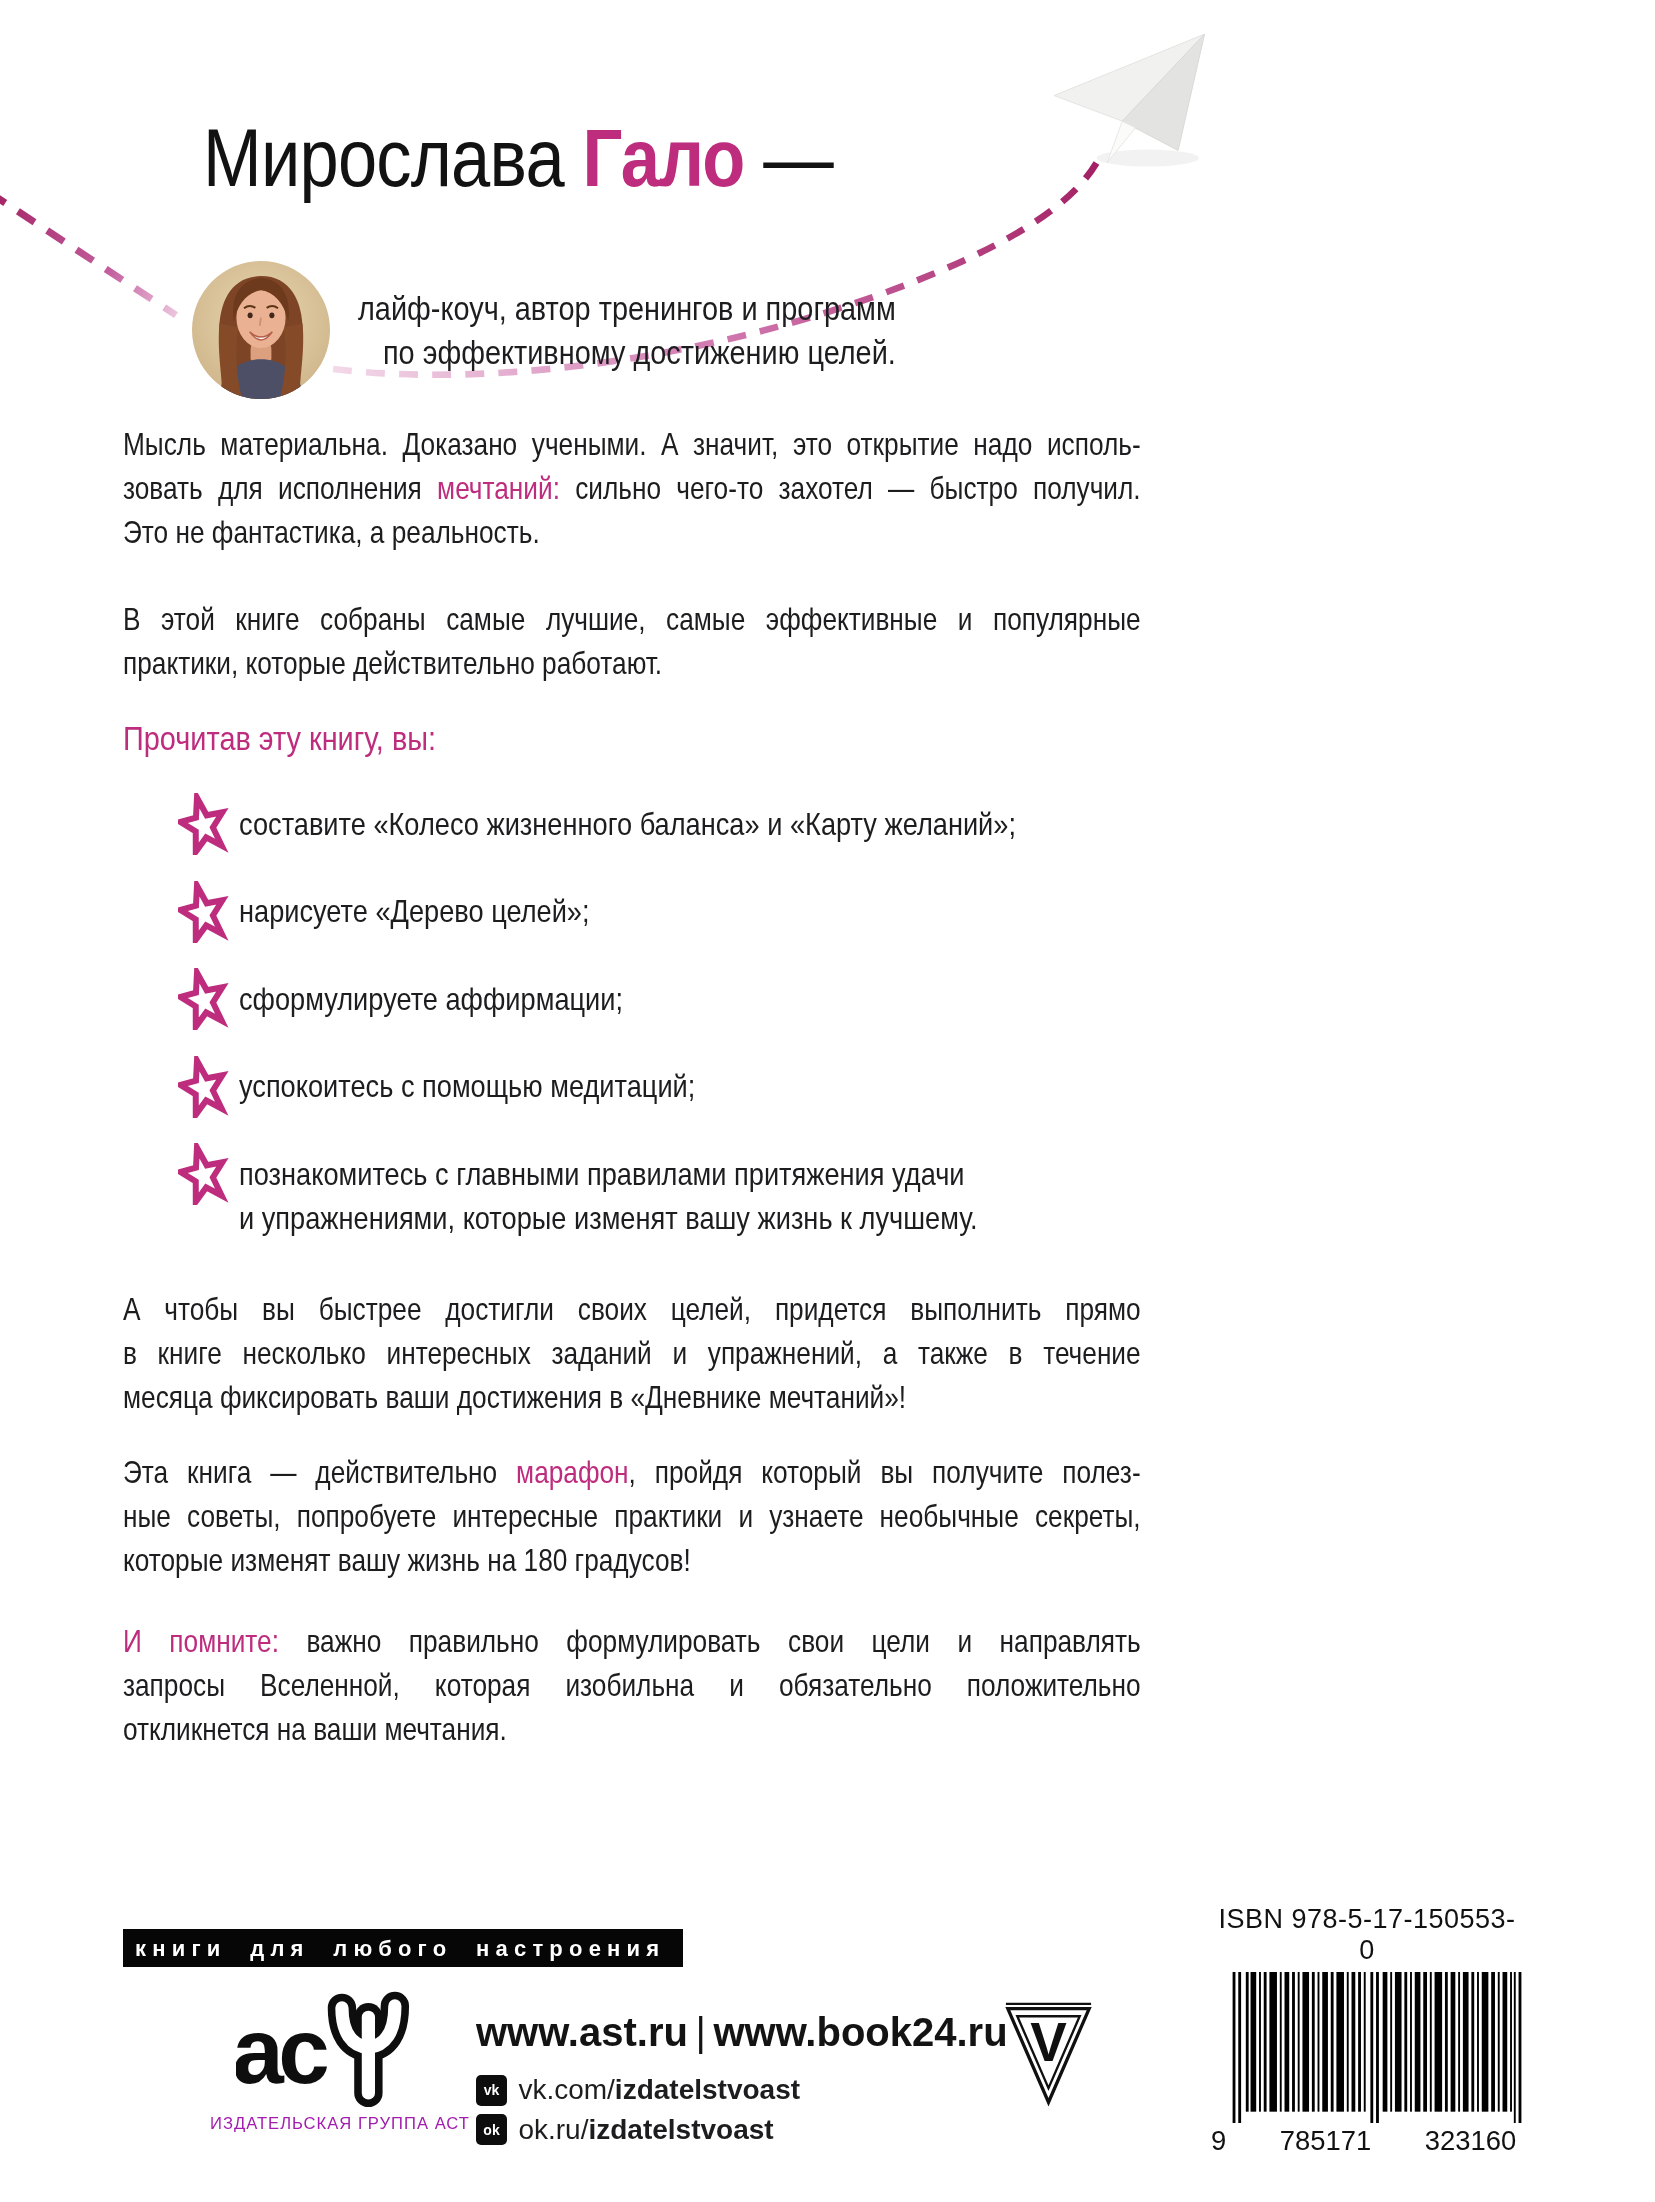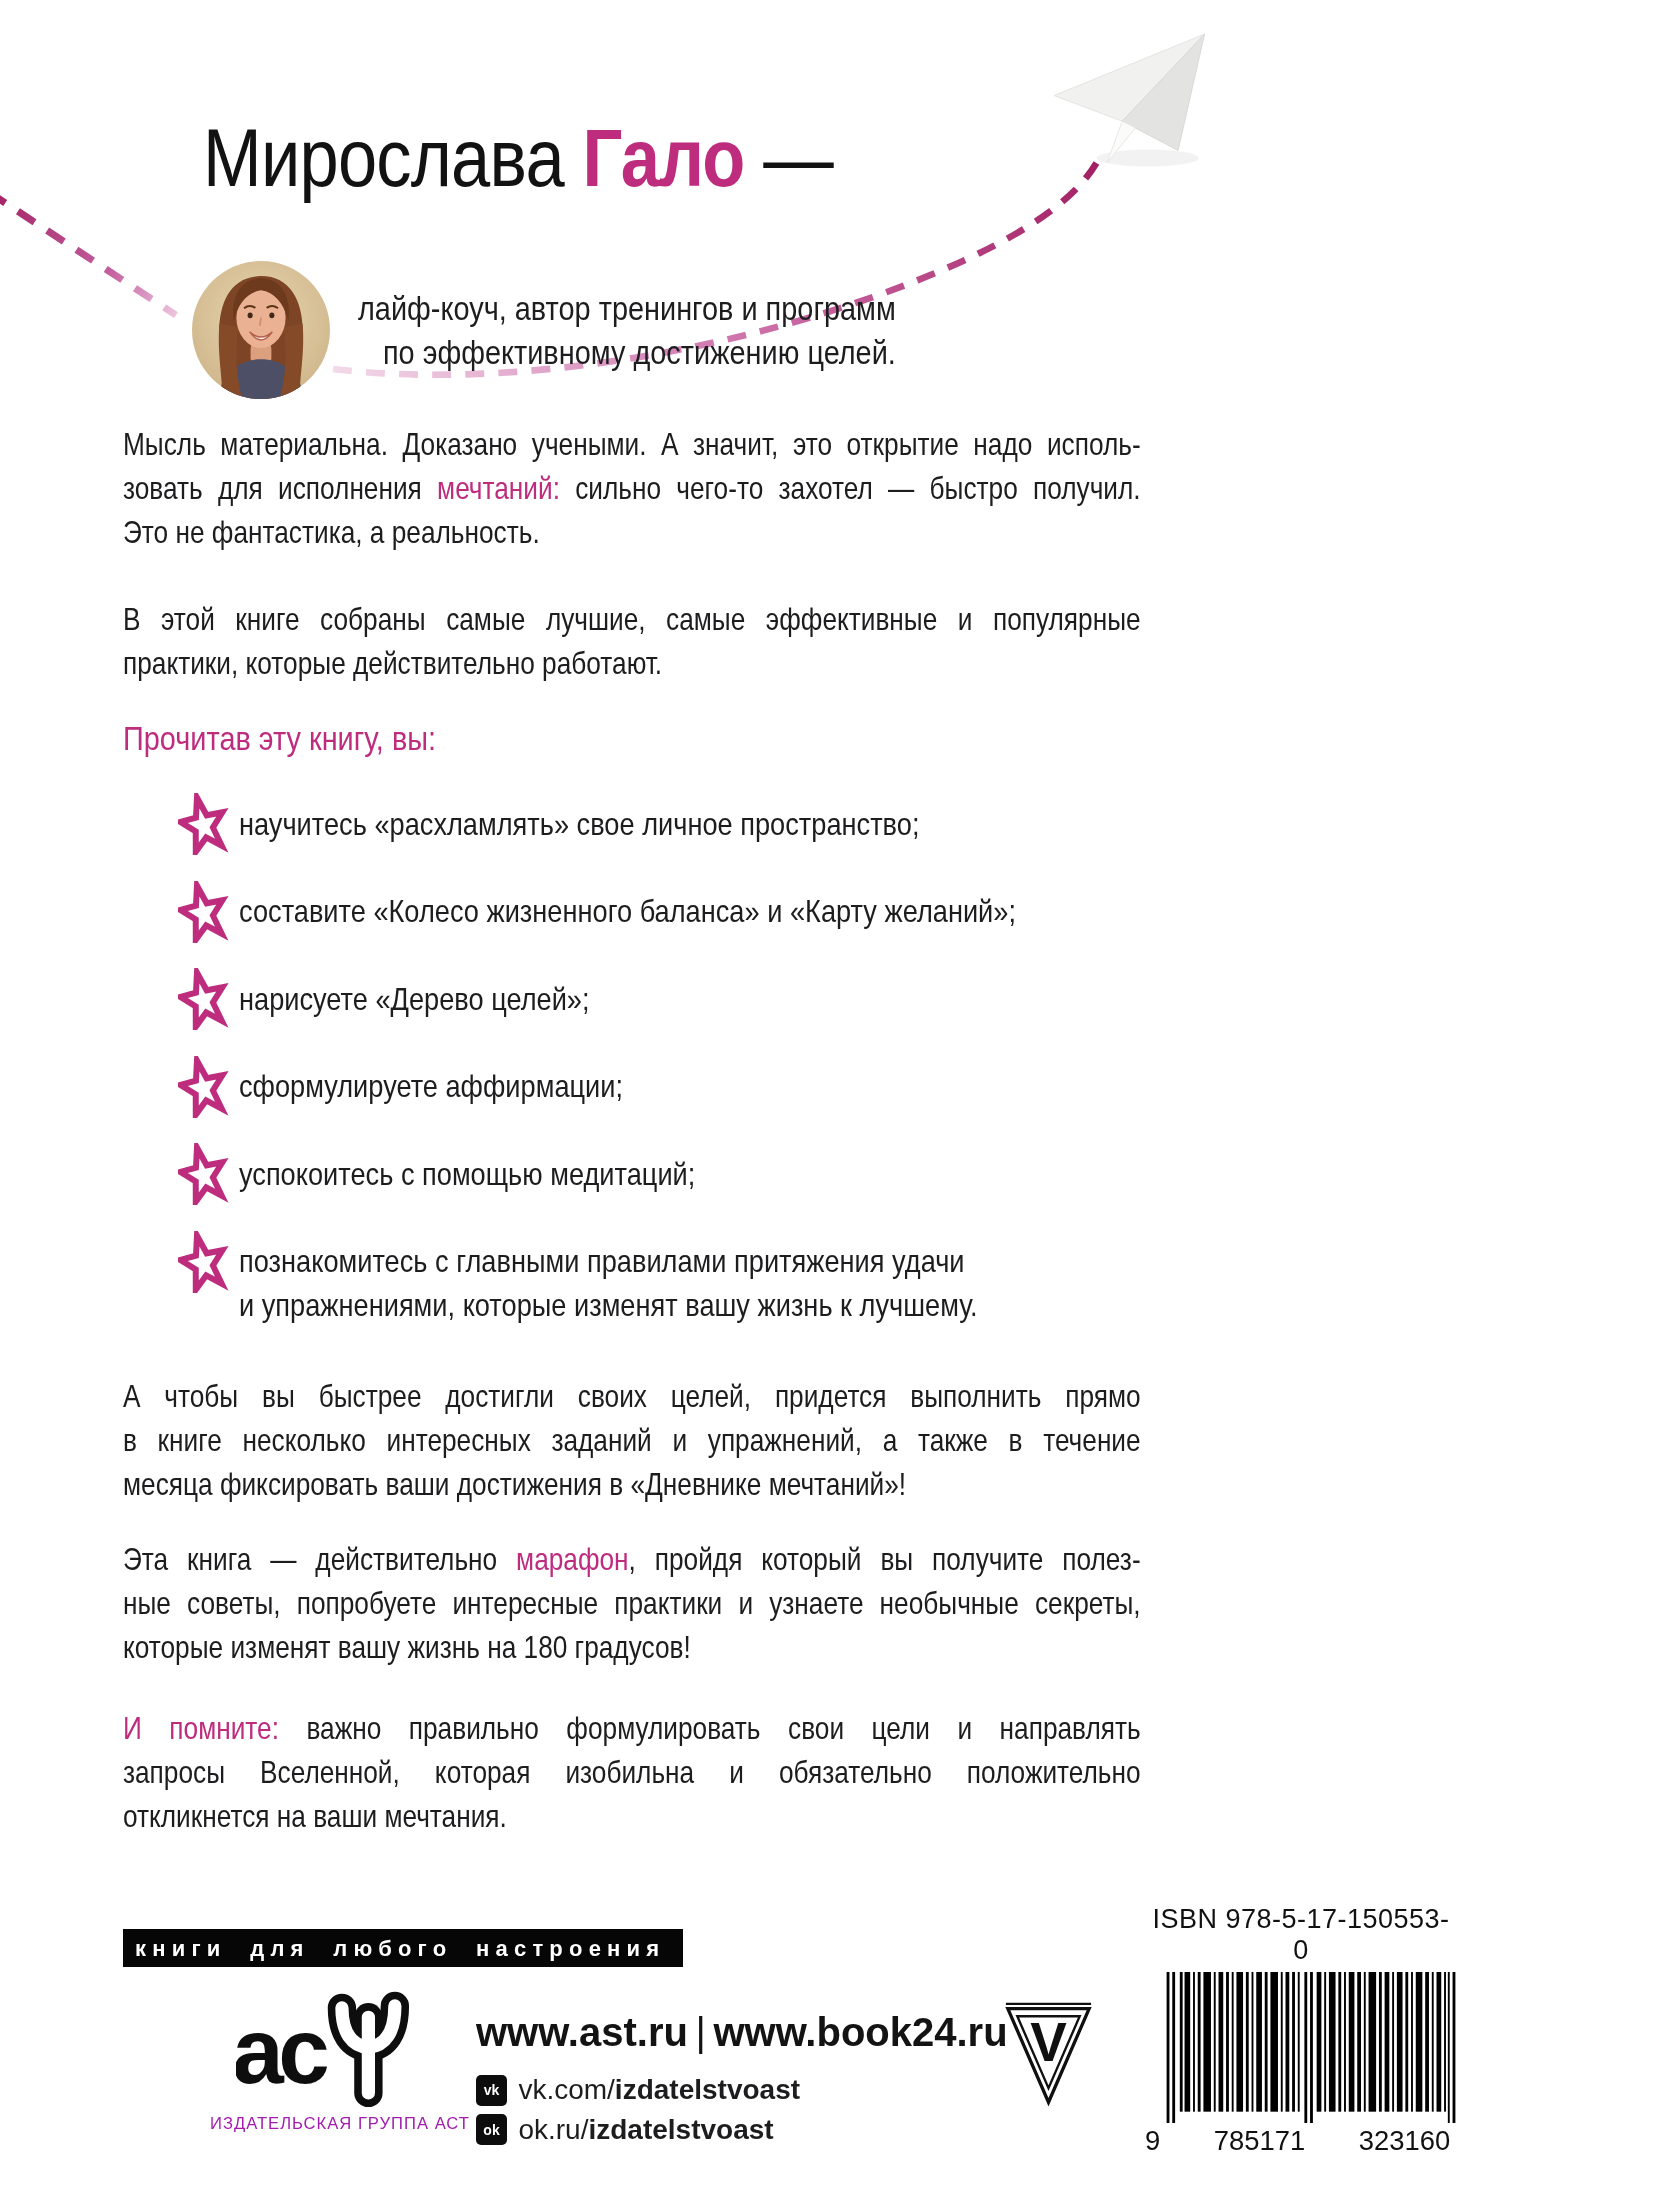--- a/index.html
+++ b/index.html
@@ -62,21 +62,21 @@
   .www-row { font-size:40px; font-weight:bold; color:#131313; white-space:nowrap; }
   .www-sep { font-weight:normal; padding:0 7.6px; }
   .socials { margin-top:19px; }
   .social-row { display:flex; align-items:center; margin-top:7.6px; font-size:28px;
                 white-space:nowrap; }
   .sicon { width:31px; height:31px; border-radius:5px; background:#0d0d0d; color:#fff;
            display:flex; align-items:center; justify-content:center; font-weight:bold;
            font-size:14px; margin-right:11.4px; letter-spacing:0; }
   .social-user { font-weight:bold; }
   .vlogo { position:absolute; left:1005px; top:2002px; }
-  .isbn-wrap { position:absolute; left:1145px; top:1904px; width:312px; text-align:center; }
+  .isbn-wrap { position:absolute; left:1211px; top:1904px; width:312px; text-align:center; }
   .isbn-text { font-size:27px; letter-spacing:0.5px; color:#111; }
   .bars { display:block; margin:5.7px 0 0 21px; }
   .bc-digits { display:flex; justify-content:space-between; width:309px; margin-top:1.9px;
                font-size:27.4px; color:#111; padding-right:3.8px; }
 </style>
 </head>
 <body>
 
 <div class="page">
 
@@ -152,32 +152,20 @@
 
     <div class="par p2">
       <div class="ln jl"><span>В этой книге собраны самые лучшие, самые эффективные и популярные</span></div>
       <div class="ln"><span>практики, которые действительно работают.</span></div>
     </div>
 
     <div class="list-heading">Прочитав эту книгу, вы:</div>
 
     <div class="benefits">
 
-      <div class="li">
-        <span class="star">
-          <svg viewBox="0 0 54 66" width="51" height="62">
-              <g transform="translate(27,35) rotate(-13) scale(0.86,1.1)">
-          <polygon points="0,-28 -6.8,-9.3 -26.6,-8.7 -10.9,3.6 -16.5,22.7 0,11.5 16.5,22.7 10.9,3.6 26.6,-8.7 6.8,-9.3" fill="none" stroke="#be2c7e" stroke-width="6" vector-effect="non-scaling-stroke"></polygon>
-              </g>
-            </svg>
-        </span>
-        <div class="li-text">
-            <div class="ln">научитесь «расхламлять» свое личное пространство;</div>
-          </div>
-      </div>
 
       <div class="li">
         <span class="star">
           <svg viewBox="0 0 54 66" width="51" height="62">
               <g transform="translate(27,35) rotate(-13) scale(0.86,1.1)">
           <polygon points="0,-28 -6.8,-9.3 -26.6,-8.7 -10.9,3.6 -16.5,22.7 0,11.5 16.5,22.7 10.9,3.6 26.6,-8.7 6.8,-9.3" fill="none" stroke="#be2c7e" stroke-width="6" vector-effect="non-scaling-stroke"></polygon>
               </g>
             </svg>
         </span>
         <div class="li-text">

